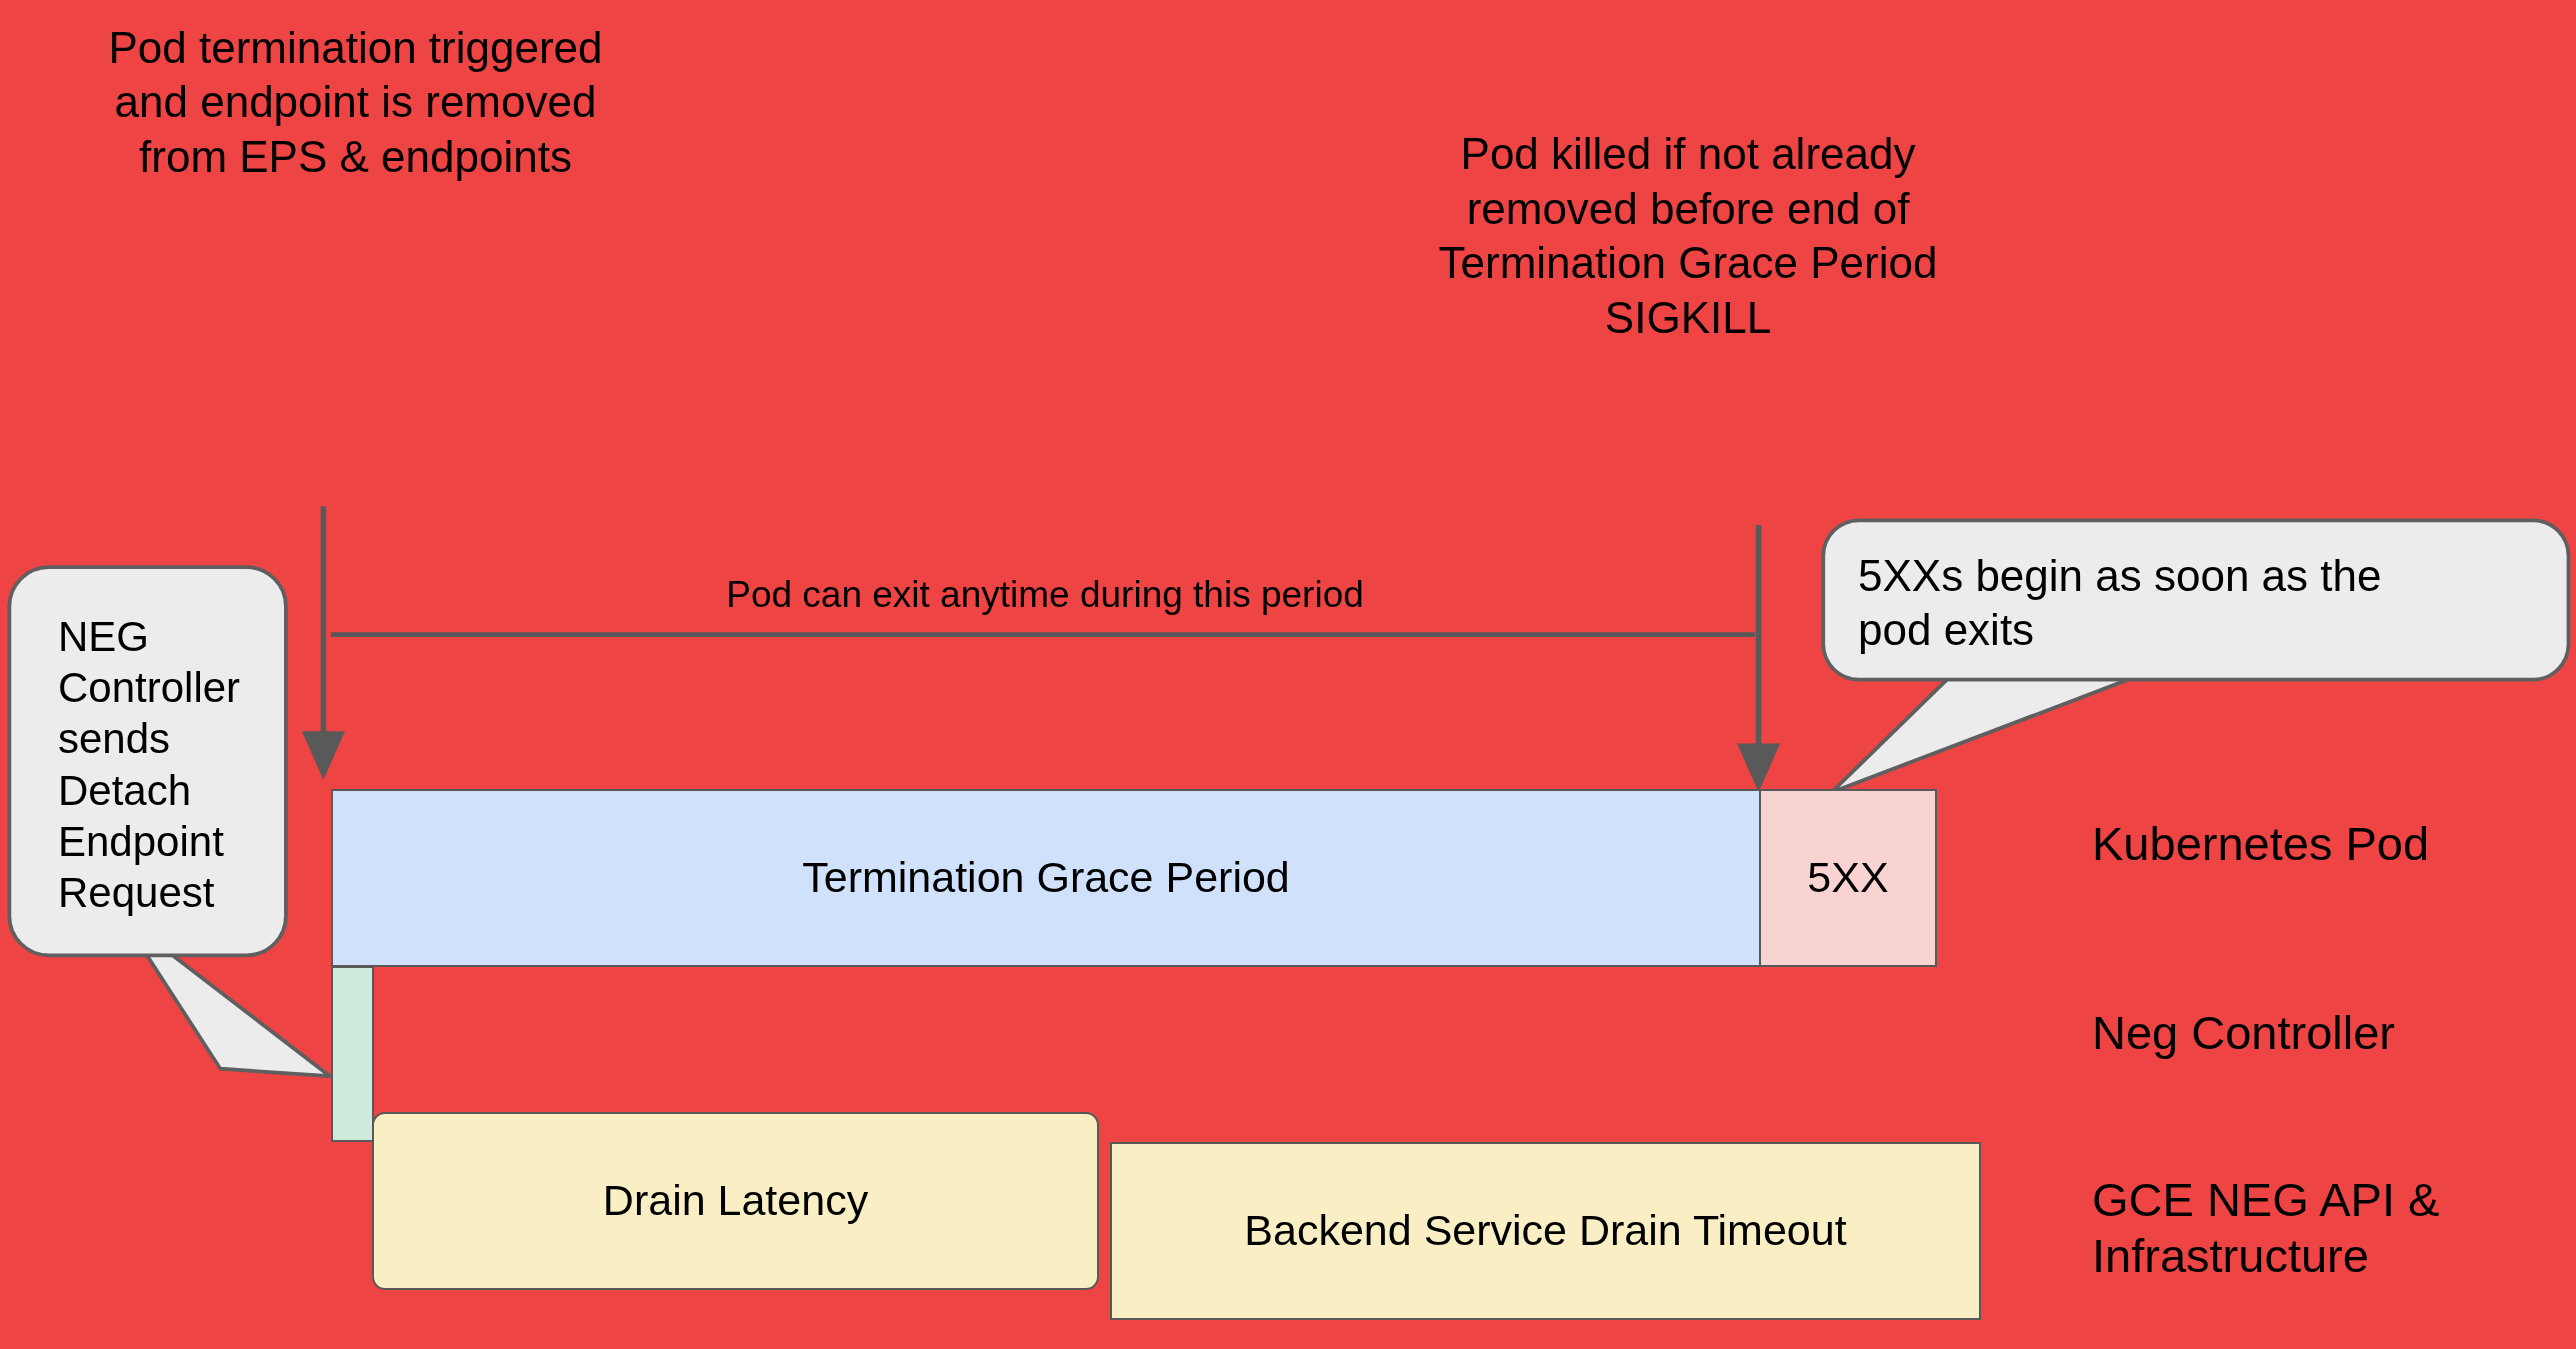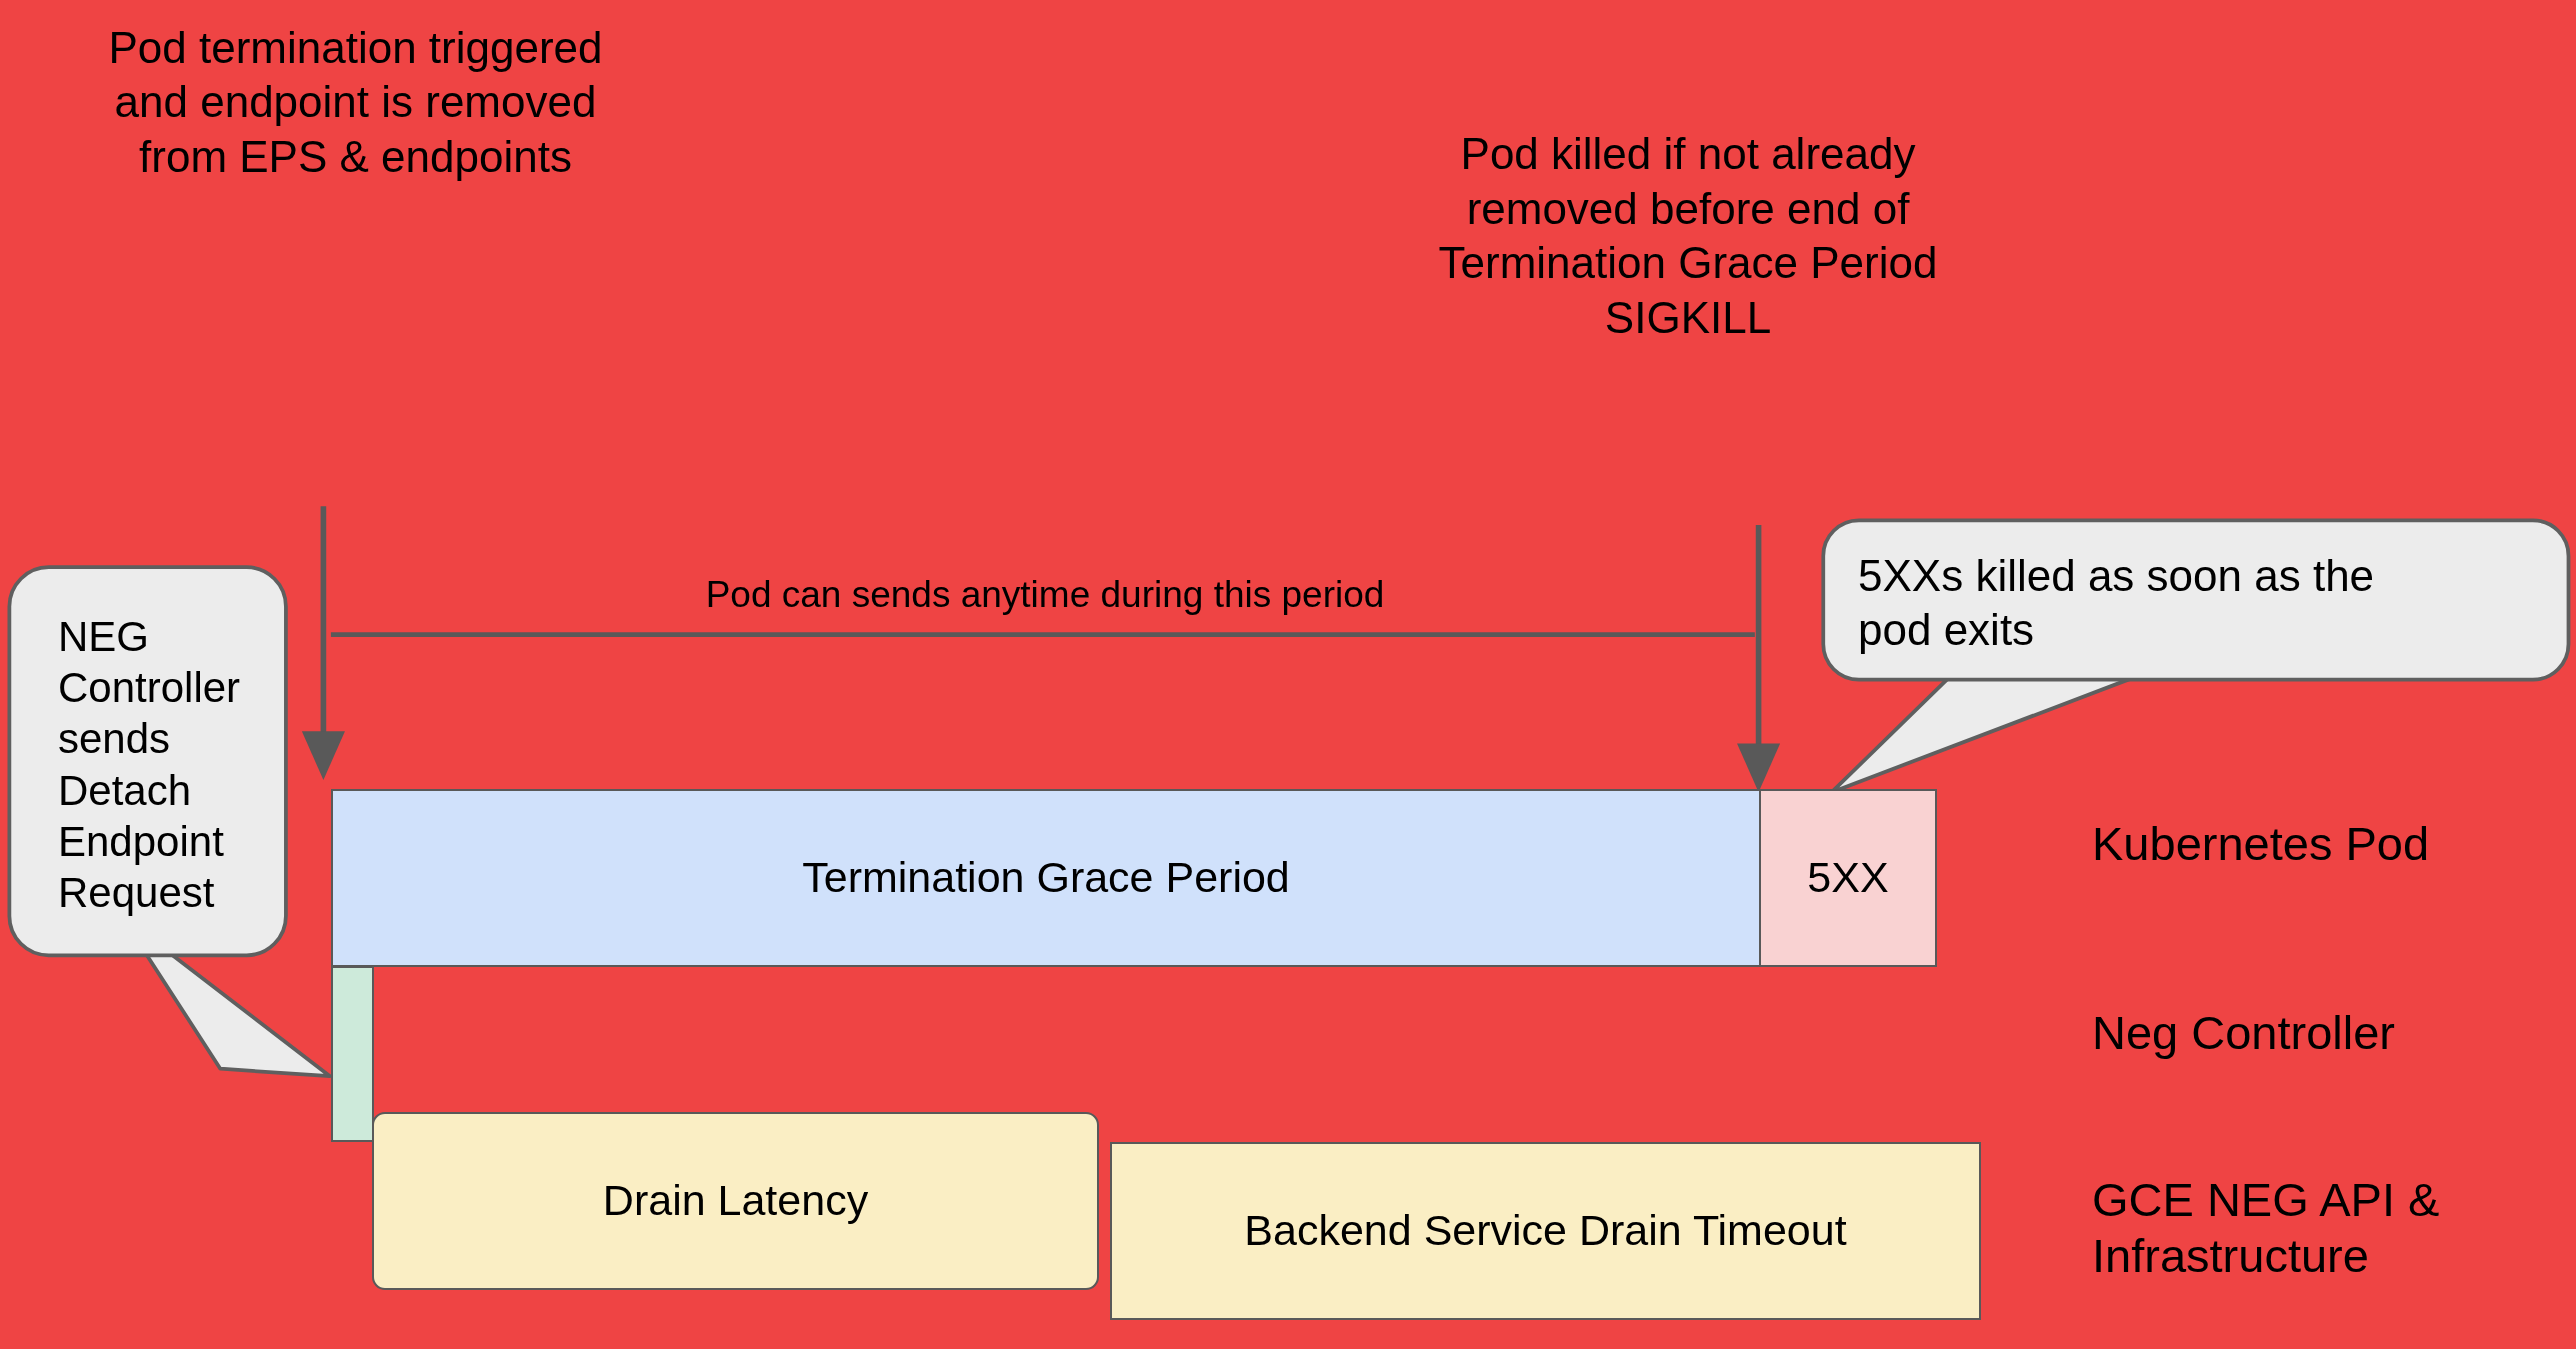--- a/index.html
+++ b/index.html
@@ -184,30 +184,30 @@
       <path d="M 147 1004 L 235 1140 L 352 1148 L 175 1012 Z" fill="#ececec" stroke="#5f5f5f" stroke-width="4" stroke-linejoin="round"></path>
       <rect x="10" y="605" width="295" height="414" rx="42" ry="42" fill="#ececec" stroke="#5f5f5f" stroke-width="4"></rect>
     </g>
 
     <g>
       <path d="M 2084 718 L 1954 845 L 2278 722 Z" fill="#ececec" stroke="#5f5f5f" stroke-width="4" stroke-linejoin="round"></path>
       <rect x="1945" y="555" width="795" height="170" rx="38" ry="38" fill="#ececec" stroke="#5f5f5f" stroke-width="4"></rect>
     </g>
   </svg>
 
-  <div id="span-label">Pod can sends anytime during this period</div>
+  <div id="span-label">Pod can exit anytime during this period</div>
 
   <div class="bubble-text" id="bubble-left-text">NEG
 Controller
 sends
 Detach
 Endpoint
 Request</div>
 
-  <div class="bubble-text" id="bubble-right-text">5XXs killed as soon as the
+  <div class="bubble-text" id="bubble-right-text">5XXs begin as soon as the
 pod exits</div>
 
   <div class="bar" id="bar-tgp">
     <span class="bar-label">Termination Grace Period</span>
   </div>
 
   <div class="bar" id="bar-5xx">
     <span class="bar-label">5XX</span>
   </div>
 

